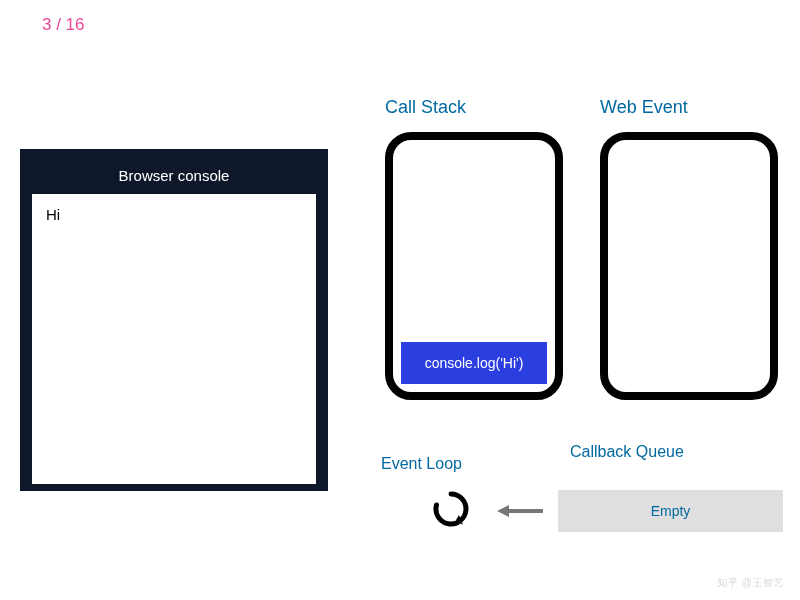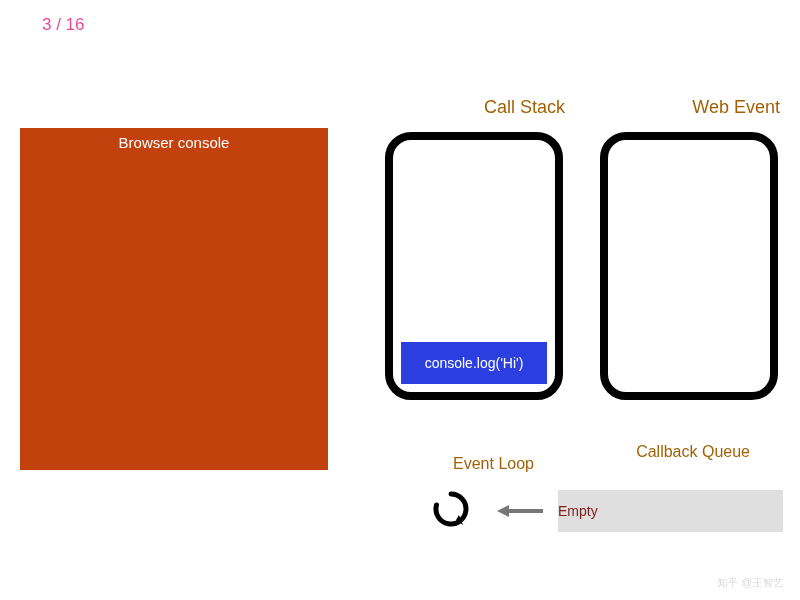--- a/index.html
+++ b/index.html
@@ -14,48 +14,49 @@
   .page-counter {
     position: absolute;
     top: 15px;
     left: 42px;
     font-size: 17px;
     color: #ec4899;
   }
   .console-wrap {
     position: absolute;
     left: 20px;
-    top: 128px;
+    top: 149px;
     width: 308px;
     height: 342px;
-    background: #c2410c;
+    background: #0f172a;
+    padding: 12px;
   }
   .console-title {
     text-align: center;
     color: #fff;
     font-size: 15px;
     padding: 6px 0 10px 0;
   }
   .console-body {
     background: #fff;
     width: 100%;
     height: 290px;
     padding: 12px 14px;
     font-size: 15px;
     color: #000;
   }
   .section-title {
     position: absolute;
     font-size: 18px;
-    color: #a16207;
-    text-align: right;
+    color: #0369a1;
+    text-align: left;
   }
   .title-callstack { left: 385px; top: 97px; width: 180px; }
   .title-webapis   { left: 600px; top: 97px; width: 180px; }
-  .title-eventloop { left: 404px; top: 455px; width: 130px; font-size: 16px; }
+  .title-eventloop { left: 381px; top: 455px; width: 130px; font-size: 16px; }
   .title-cbqueue   { left: 570px; top: 443px; width: 180px; font-size: 16px; }
 
   .rounded-box {
     position: absolute;
     top: 132px;
     width: 178px;
     height: 268px;
     border: 8px solid #000;
     border-radius: 26px;
     background: #fff;
@@ -89,42 +90,46 @@
   }
   .cbqueue-box {
     position: absolute;
     left: 558px;
     top: 490px;
     width: 225px;
     height: 42px;
     background: #dfdfdf;
     display: flex;
     align-items: center;
+    justify-content: center;
     font-size: 14px;
-    color: #7f1d1d;
+    color: #0369a1;
   }
   .watermark {
     position: absolute;
     right: 16px;
     bottom: 10px;
     font-size: 10px;
     color: rgba(0,0,0,0.18);
     letter-spacing: 0.5px;
   }
   .watermark .zh {
     font-family: "PingFang SC","Microsoft YaHei",sans-serif;
   }
 </style>
 </head>
 <body>
 
 <div class="page-counter">3 / 16</div>
 
 <div class="console-wrap">
   <div class="console-title">Browser console</div>
+  <div class="console-body">
+    <div>Hi</div>
+  </div>
 </div>
 
 <div class="section-title title-callstack">Call Stack</div>
 <div class="section-title title-webapis">Web Event</div>
 <div class="section-title title-eventloop">Event Loop</div>
 <div class="section-title title-cbqueue">Callback Queue</div>
 
 <div class="rounded-box box-callstack">
   <div class="stack-frame">console.log('Hi')</div>
 </div>

